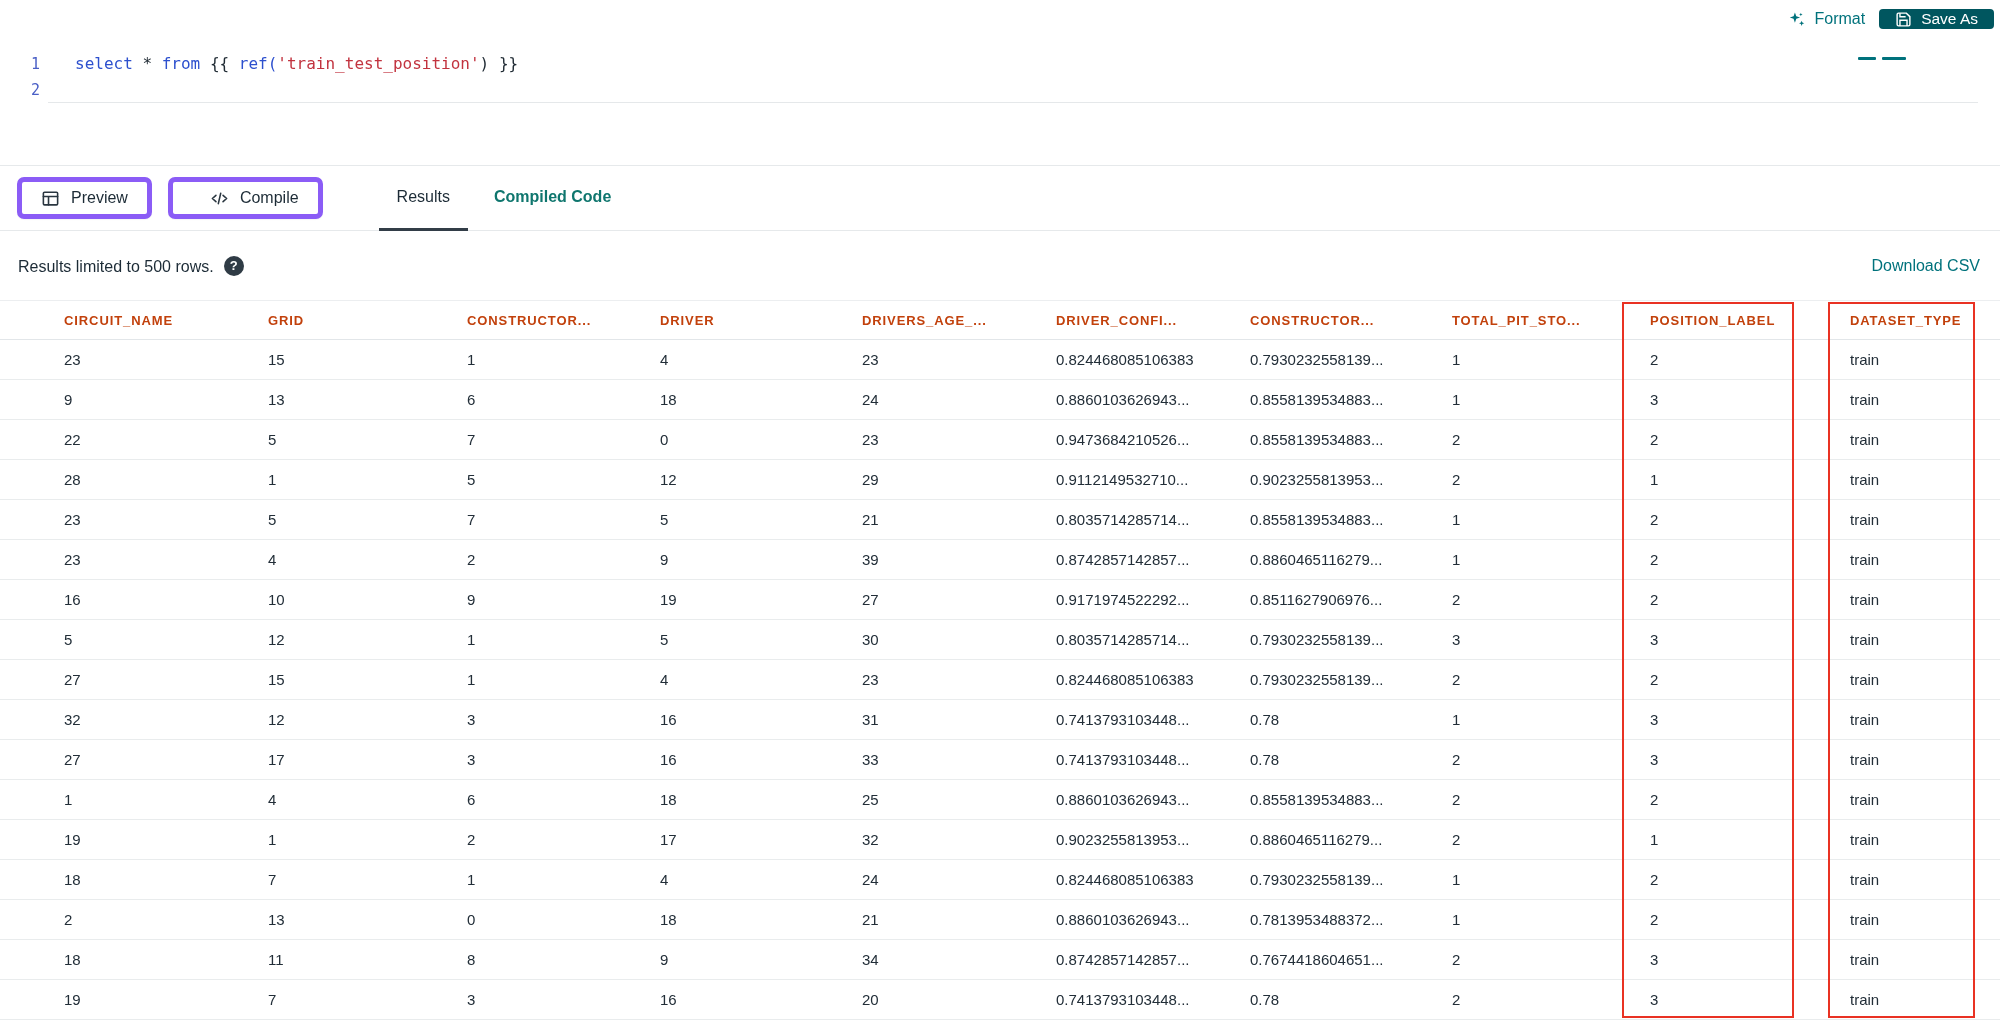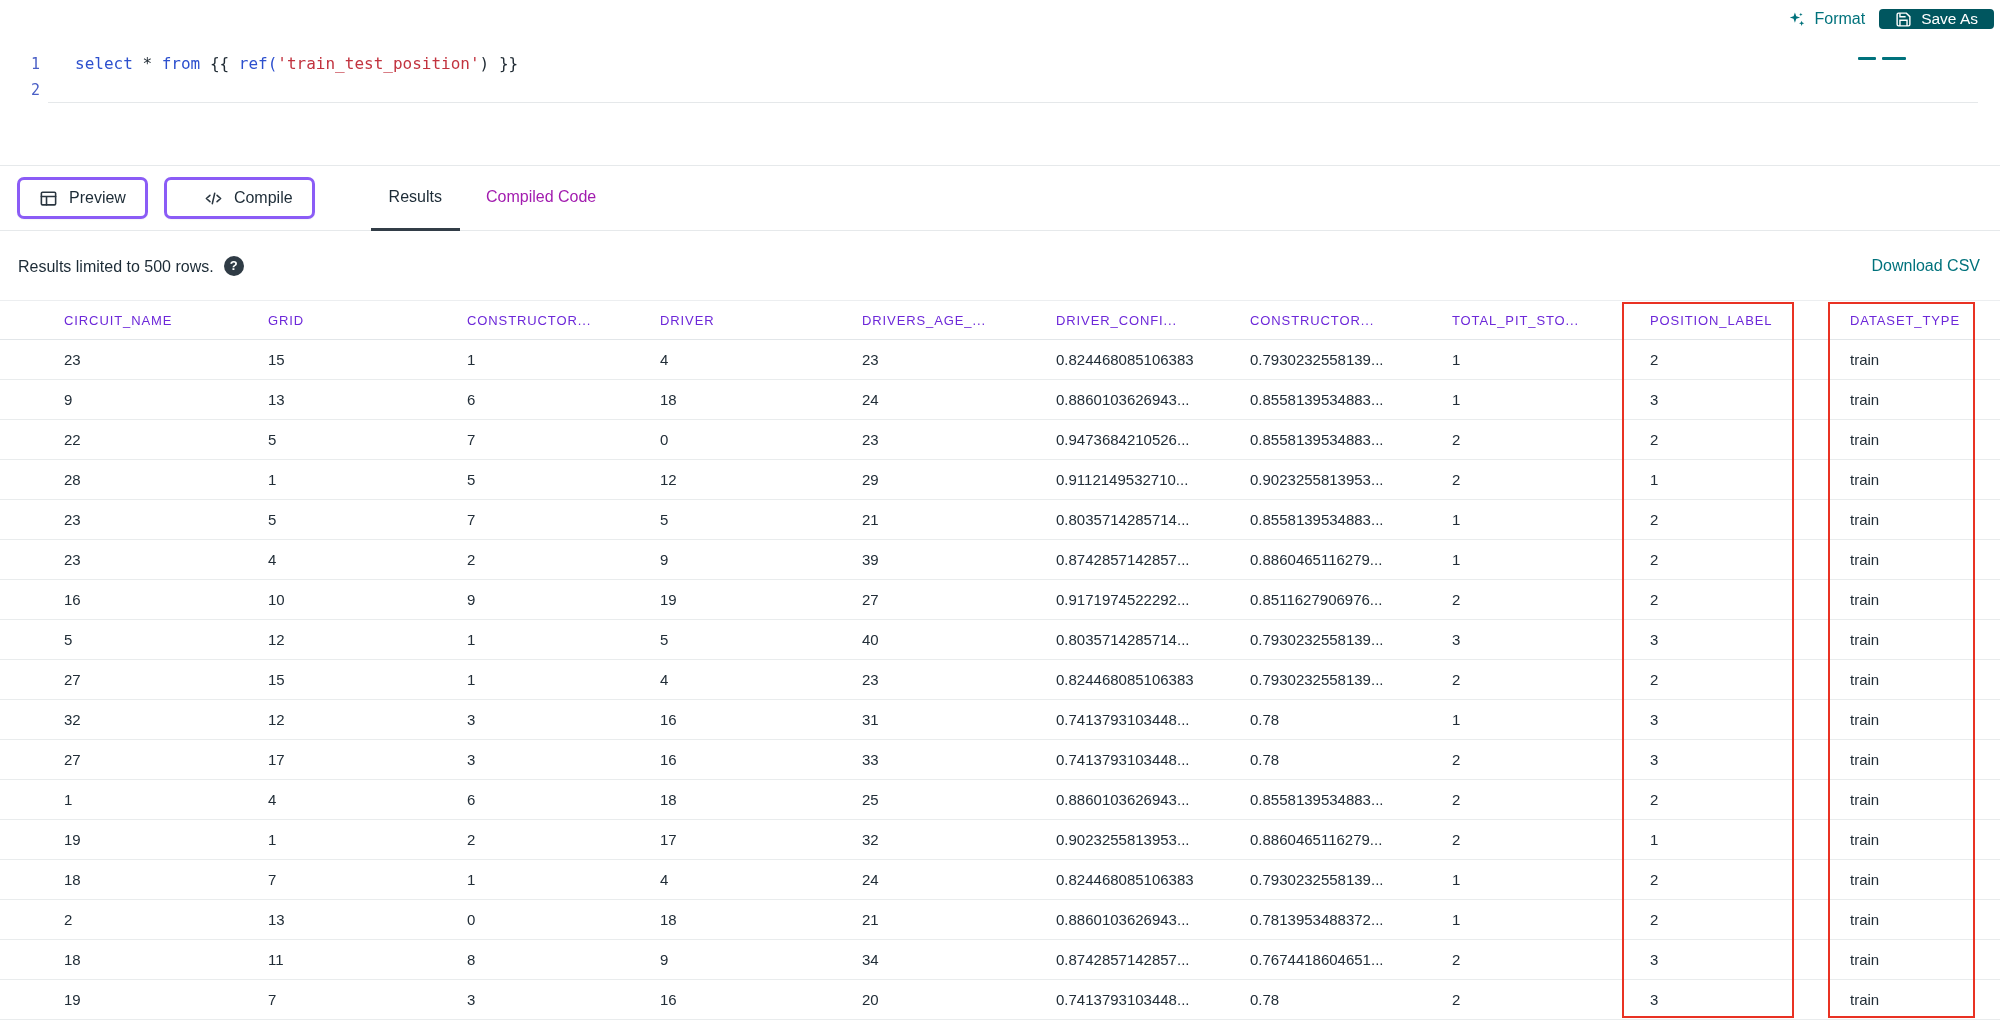--- a/index.html
+++ b/index.html
@@ -29,47 +29,47 @@
   .line2 .code { border-bottom: 1px solid #e5e8ea; }
   .tok-kw { color: var(--kw, #2d50ce); }
   .tok-fn { color: var(--kw, #2d50ce); }
   .tok-str { color: var(--str, #c2333f); }
   .tok-plain, .tok-op { color: #1f2a33; }
 
   
   .toolbar { height: 65px; display: flex; align-items: center; padding-left: 17px;
     border-bottom: 1px solid #e6e9eb; background: #fff; }
   .btn { display: flex; align-items: center; gap: 11px; height: 42px; padding: 0 19px;
-    background: #fff; border: 3px solid #8b5cf6; border-radius: 7px; font-size: 16px;
+    background: #fff; border: 5px solid #8b5cf6; border-radius: 7px; font-size: 16px;
     font-family: inherit; color: #1c2b36; cursor: pointer; box-shadow: 0 1px 1px rgba(20,30,40,.04); justify-content: space-between; }
   .btn + .btn { margin-left: 16px; padding-left: 37px; }
   .btn svg { width: 19px; height: 19px; stroke: #2a3640; fill: none; stroke-width: 2;
     stroke-linecap: round; stroke-linejoin: round; }
   .tabs { display: flex; height: 100%; margin-left: 56px; }
-  .tab { display: flex; align-items: center; padding: 0 18px; font-size: 16px; color: #a21caf;
-    cursor: pointer; border-bottom: 3px solid transparent; margin-bottom: -1px; }
+  .tab { display: flex; align-items: center; padding: 0 18px; font-size: 16px; color: #0f766e;
+    cursor: pointer; border-bottom: 3px solid transparent; margin-bottom: -1px; font-weight: bold; }
   .tab.active { color: #1c2b36; font-weight: 500; border-bottom-color: #323d47; }
   .tab + .tab { margin-left: 8px; }
 
   
   .results-bar { height: 69px; display: flex; align-items: center; justify-content: space-between;
     padding: 0 20px 0 18px; background: #fff; }
   .results-left { display: flex; align-items: flex-end; gap: 10px; font-size: 16px; color: #1c2b36; }
   .help { width: 20px; height: 20px; border-radius: 50%; background: #2f3b45; color: #fff;
     font-size: 13px; font-weight: bold; display: flex; align-items: center; justify-content: center;
     cursor: pointer; }
   .download { color: var(--accent, #00727c); font-size: 16px; text-decoration: none; cursor: pointer; }
 
   
   .table { position: relative; height: 720px; background: #fff; }
   .thead, .tr { display: grid;
     grid-template-columns: 204px 199px 193px 202px 194px 194px 202px 198px 200px 1fr;
     padding-left: 64px; align-items: center; }
   .thead { height: 40px; border-top: 1px solid #eceef0; border-bottom: 1px solid #e2e6e9; }
-  .th { font-size: 13px; font-weight: 400; letter-spacing: .9px; color: #6d28d9;
+  .th { font-size: 13px; font-weight: 700; letter-spacing: .9px; color: #c2410c;
     text-transform: uppercase; cursor: pointer; white-space: nowrap;
     overflow: hidden; }
   .tr { height: 40px; border-bottom: 1px solid #e9eced; }
   .td { font-size: 15px; color: #222e38; padding-right: 14px; white-space: nowrap; overflow: hidden; }
 
   .hl { position: absolute; top: 2px; height: 716px; border: 2px solid var(--red, #e93223);
     pointer-events: none; }
   .hl1 { left: 1622px; width: 172px; }
   .hl2 { left: 1828px; width: 147px; }
 </style>
@@ -240,21 +240,21 @@
           <div class="td c6">0.8511627906976...</div>
           <div class="td c7">2</div>
           <div class="td c8">2</div>
           <div class="td c9">train</div>
         </div>
         <div class="tr">
           <div class="td c0">5</div>
           <div class="td c1">12</div>
           <div class="td c2">1</div>
           <div class="td c3">5</div>
-          <div class="td c4">40</div>
+          <div class="td c4">30</div>
           <div class="td c5">0.8035714285714...</div>
           <div class="td c6">0.7930232558139...</div>
           <div class="td c7">3</div>
           <div class="td c8">3</div>
           <div class="td c9">train</div>
         </div>
         <div class="tr">
           <div class="td c0">27</div>
           <div class="td c1">15</div>
           <div class="td c2">1</div>

